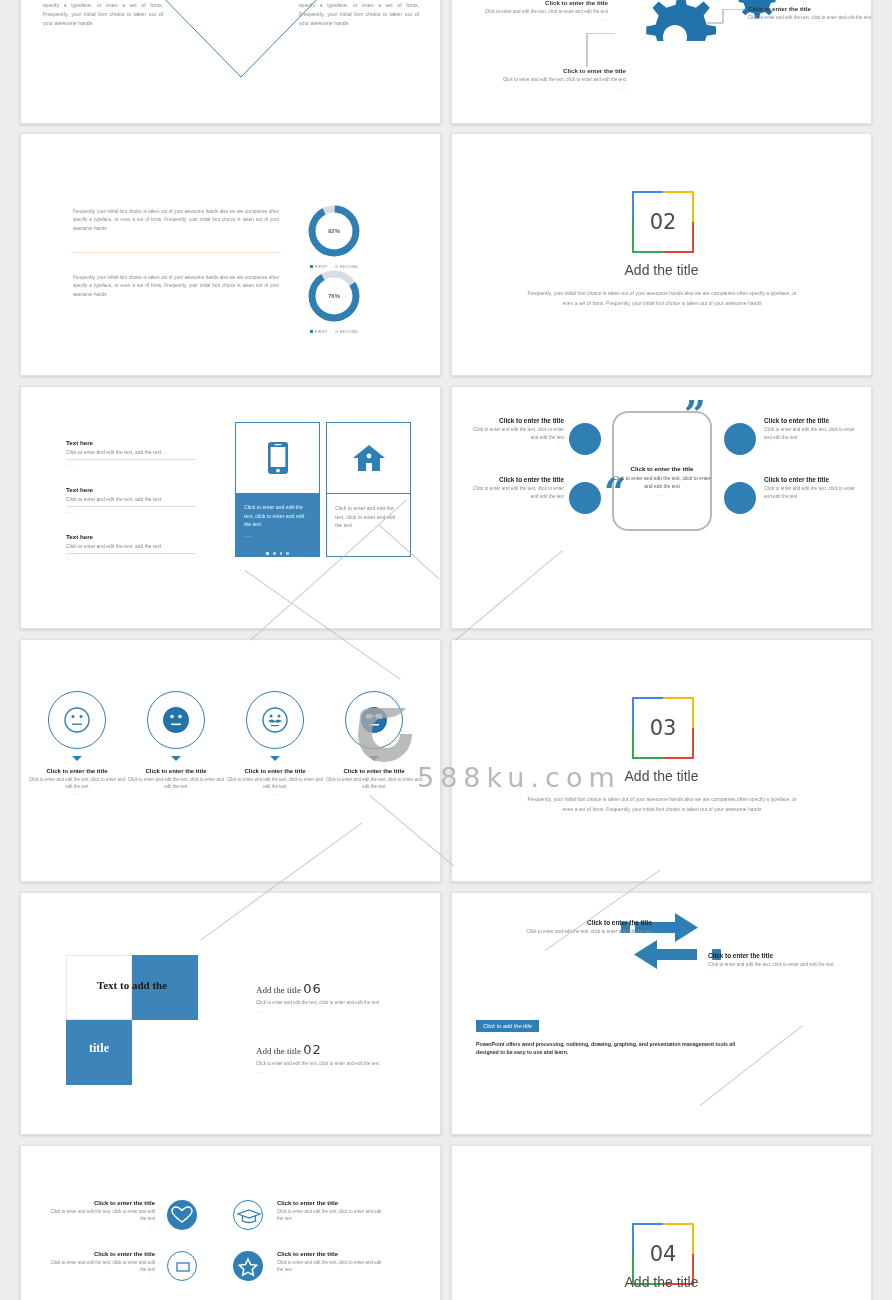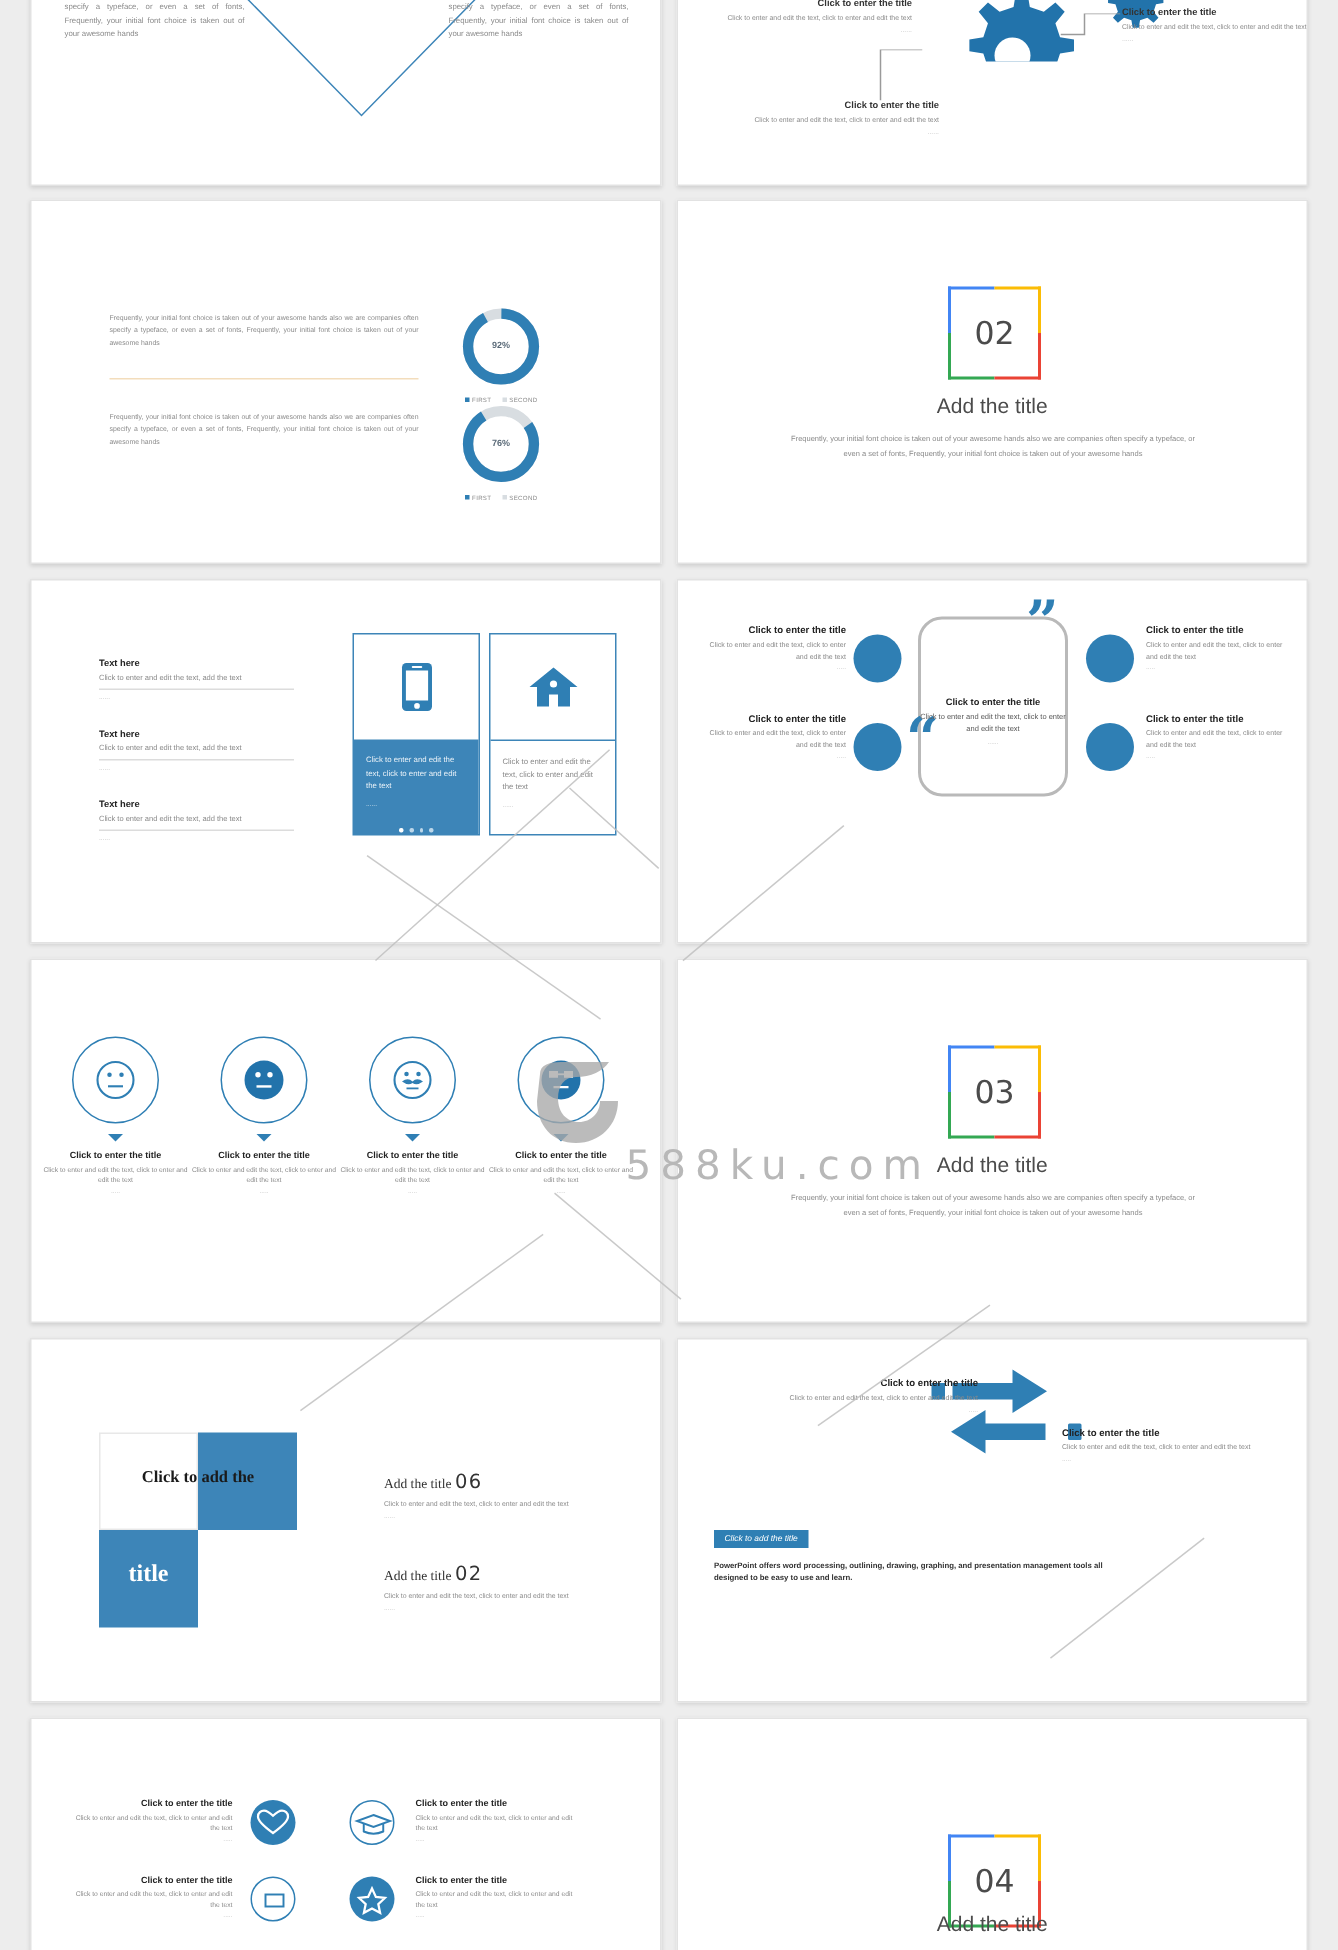--- a/index.html
+++ b/index.html
@@ -420,22 +420,22 @@
       <div class="num">03</div>
     </div>
     <div class="numcard-title" style="left:0; top:128px;">Add the title</div>
     <div class="numcard-body" style="left:70px; top:155px;">Frequently, your initial font choice is taken out of your awesome hands also we are companies often specify a typeface, or even a set of fonts, Frequently, your initial font choice is taken out of your awesome hands</div>
   </div>
 
   <div class="slide col-l r4">
     <div class="mos" style="left:45px; top:62px; width:66px; height:65px; background:#ffffff; border:1px solid #e8e8e8;"></div>
     <div class="mos" style="left:111px; top:62px; width:66px; height:65px; background:#3d85b8;"></div>
     <div class="mos" style="left:45px; top:127px; width:66px; height:65px; background:#3d85b8;"></div>
-    <div class="mos-label" style="left:45px; top:86px; width:132px; text-align:center; font-size:11px; color:#1a1a1a;">Click to add the</div>
-    <div class="mos-label" style="left:45px; top:148px; width:66px; text-align:center; font-size:16px; color:#ffffff;">title</div>
+    <div class="mos-label" style="left:45px; top:86px; width:132px; text-align:center; font-size:11px; color:#1a1a1a;">Text to add the</div>
+    <div class="mos-label" style="left:45px; top:148px; width:66px; text-align:center; font-size:12px; color:#ffffff;">title</div>
 
     <div class="mi" style="left:235px; top:88px;">
       <div class="h">
         <span>Add the title</span>
         <b>06</b>
       </div>
       <div class="p">Click to enter and edit the text, click to enter and edit the text</div>
       <div class="d">......</div>
     </div>
     <div class="mi" style="left:235px; top:149px;">

